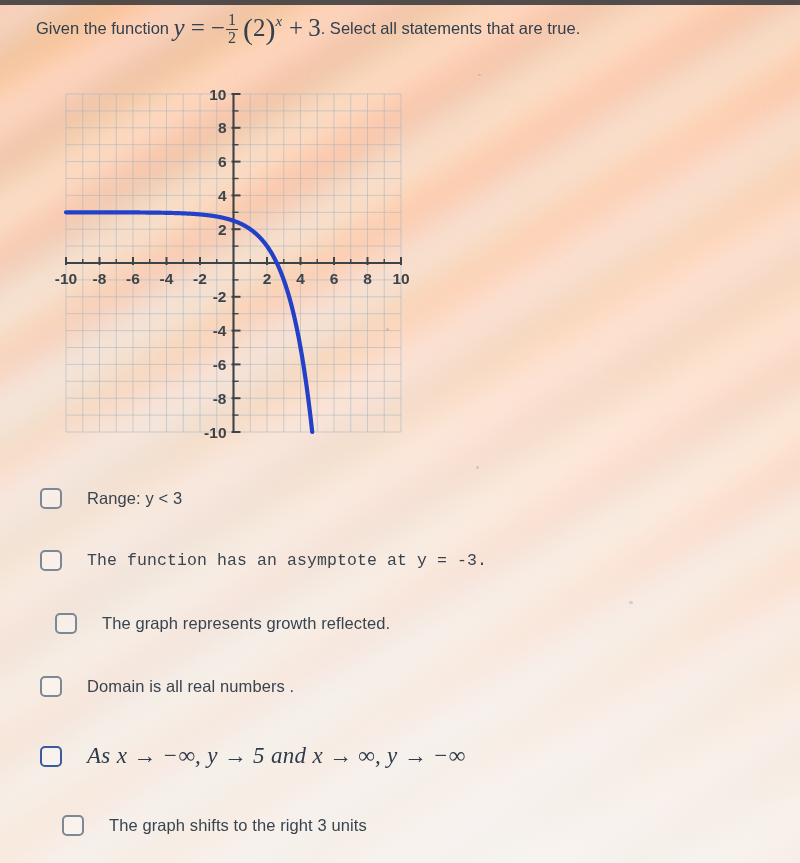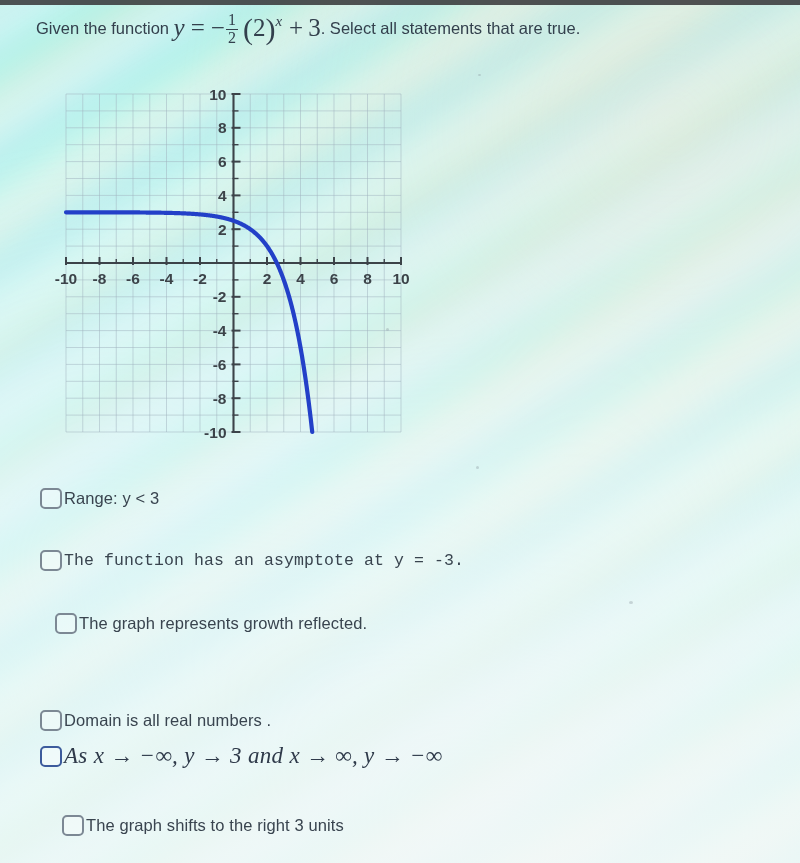--- a/index.html
+++ b/index.html
@@ -15,21 +15,21 @@
     position: relative;
     background: #eef2f0;
   }
 
   
   #page {
     position: absolute;
     inset: 0;
     width: 800px;
     height: 863px;
-    background-color: #5eead4;
+    background-color: #f97316;
     overflow: hidden;
   }
   .bg-moire {
     position: absolute;
     inset: -120px;
     pointer-events: none;
   }
   .moire-a {
     background: repeating-linear-gradient(
       -34deg,
@@ -125,21 +125,21 @@
     position: absolute;
     left: 0;
     top: 488px;
     width: 800px;
   }
   .option {
     position: absolute;
     left: 40px;
     display: flex;
     align-items: center;
-    gap: 2px;
+    gap: 25px;
     white-space: nowrap;
   }
   .cbox {
     flex: none;
     width: 22px;
     height: 21px;
     border: 2.2px solid #7c8894;
     border-radius: 5px;
     background: rgba(255,255,255,0.35);
     box-sizing: border-box;
@@ -316,27 +316,27 @@
         <div class="olabel">Range: y &lt; 3</div>
       </div>
       <div class="option" style="top: 62px; font-family: Liberation Mono, monospace;">
         <div class="cbox"></div>
         <div class="olabel">The function has an asymptote at y = -3.</div>
       </div>
       <div class="option" style="top: 125px; padding-left: 15px;">
         <div class="cbox"></div>
         <div class="olabel">The graph represents growth reflected.</div>
       </div>
-      <div class="option" style="top: 188px; margin-top: 34px;">
+      <div class="option" style="top: 188px;">
         <div class="cbox"></div>
         <div class="olabel">Domain is all real numbers .</div>
       </div>
       <div class="option" style="top: 255px;">
         <div class="cbox accent"></div>
-        <div class="olabel math">As x → −∞, y → 3 and x → ∞, y → −∞</div>
+        <div class="olabel math">As x → −∞, y → 5 and x → ∞, y → −∞</div>
       </div>
       <div class="option" style="top: 327px; padding-left: 22px;">
         <div class="cbox"></div>
         <div class="olabel">The graph shifts to the right 3 units</div>
       </div>
     </div>
 
 </div>
 
 </body></html>

